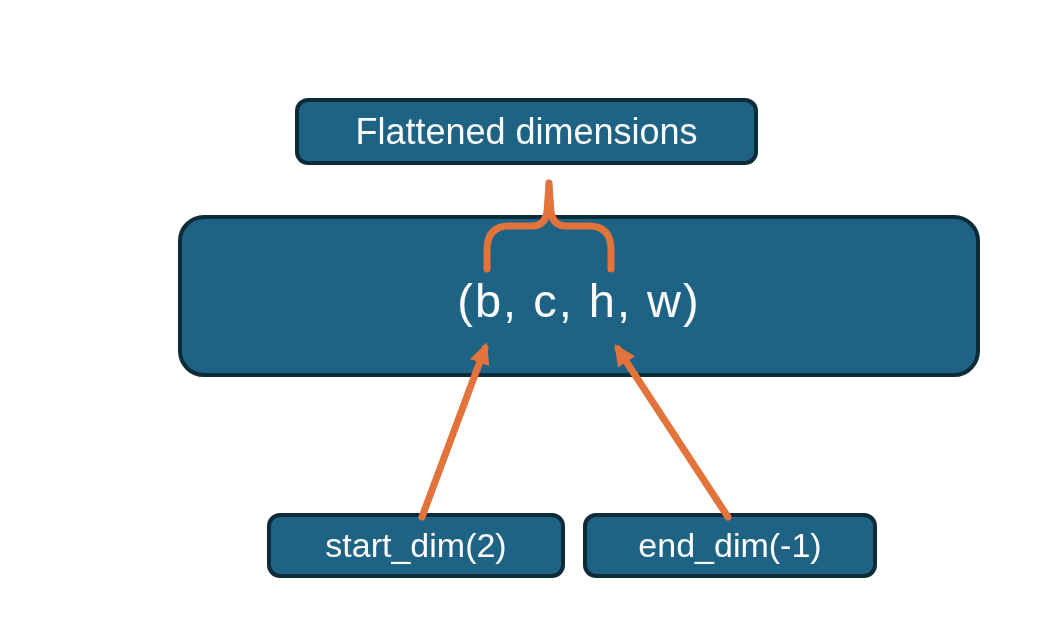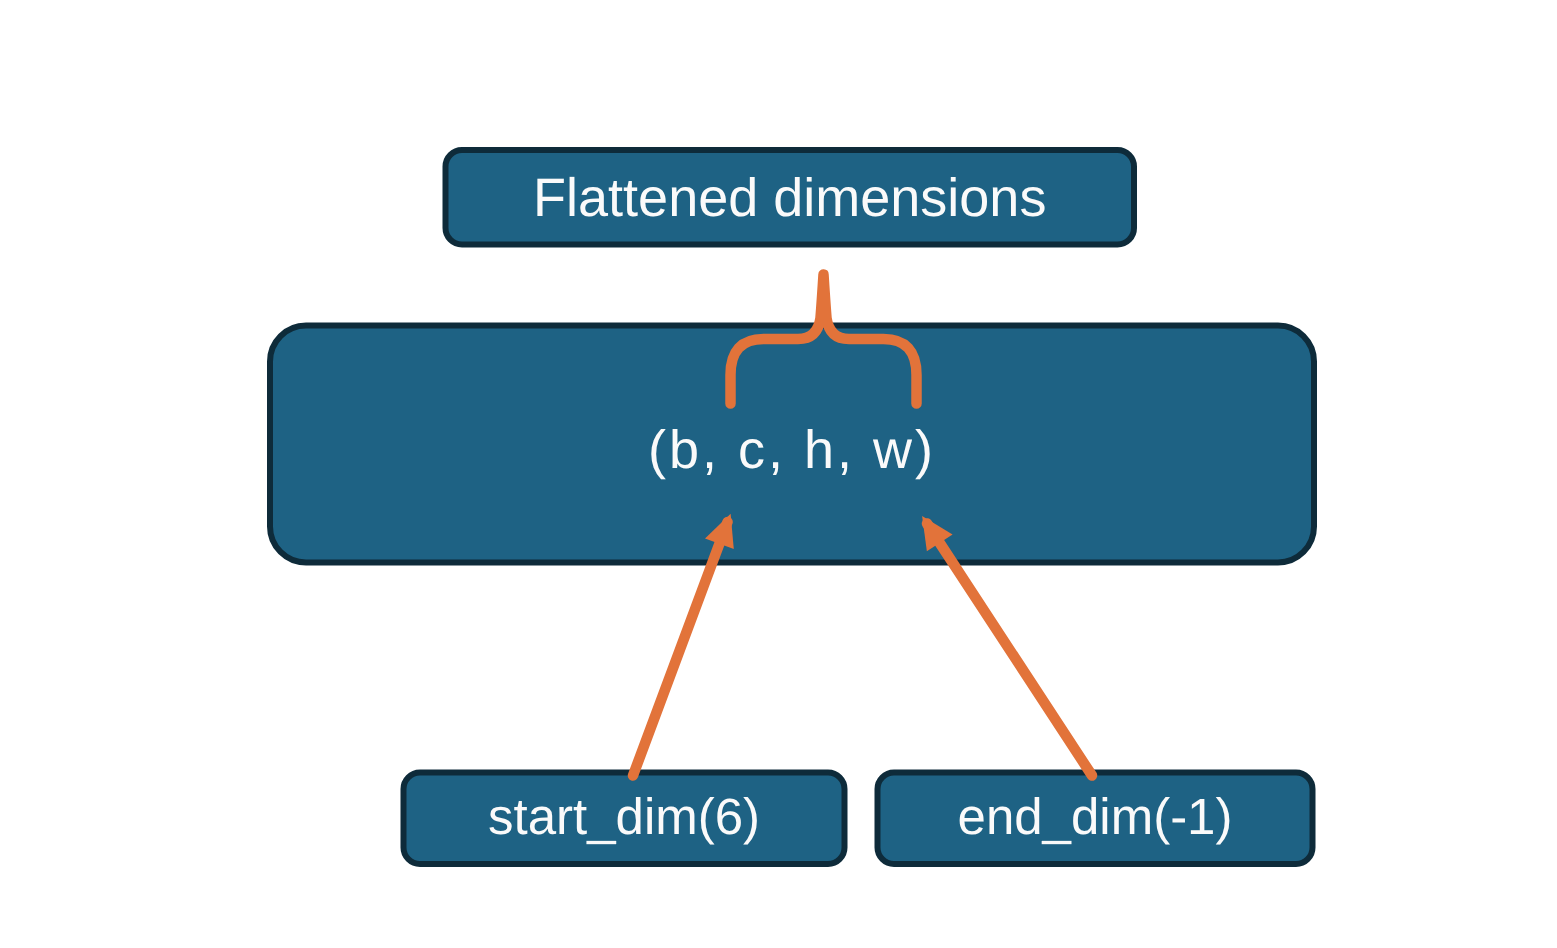--- a/index.html
+++ b/index.html
@@ -35,23 +35,23 @@
     z-index: 1;
   }
   .title-box {
     left: 295px; top: 98px;
     width: 463px; height: 67px;
     border-radius: 13px;
     font-size: 36px;
   }
   .tensor-box {
     left: 178px; top: 215px;
-    width: 700px; height: 162px;
+    width: 802px; height: 162px;
     border-radius: 26px;
-    font-size: 36px;
+    font-size: 47px;
     letter-spacing: 2px;
   }
   .tensor-box .label { margin-top: 8px; }
   .start-box {
     left: 267px; top: 513px;
     width: 298px; height: 65px;
     border-radius: 13px;
     font-size: 34px;
   }
   .end-box {
@@ -75,21 +75,21 @@
 
   <div class="box title-box">
     <span class="label">Flattened dimensions</span>
   </div>
 
   <div class="box tensor-box">
     <span class="label">(b, c, h, w)</span>
   </div>
 
   <div class="box start-box">
-    <span class="label">start_dim(6)</span>
+    <span class="label">start_dim(2)</span>
   </div>
 
   <div class="box end-box">
     <span class="label">end_dim(-1)</span>
   </div>
 
   <svg class="connector-layer" viewBox="0 0 1038 632" xmlns="http://www.w3.org/2000/svg">
     <defs>
       <marker id="arrowhead" viewBox="0 0 10 10" refX="7" refY="5" markerWidth="4.2" markerHeight="3.4" orient="auto">
         <path d="M0.5,0.7 L9.5,5 L0.5,9.3 Z" fill="var(--accent-orange)"></path>

